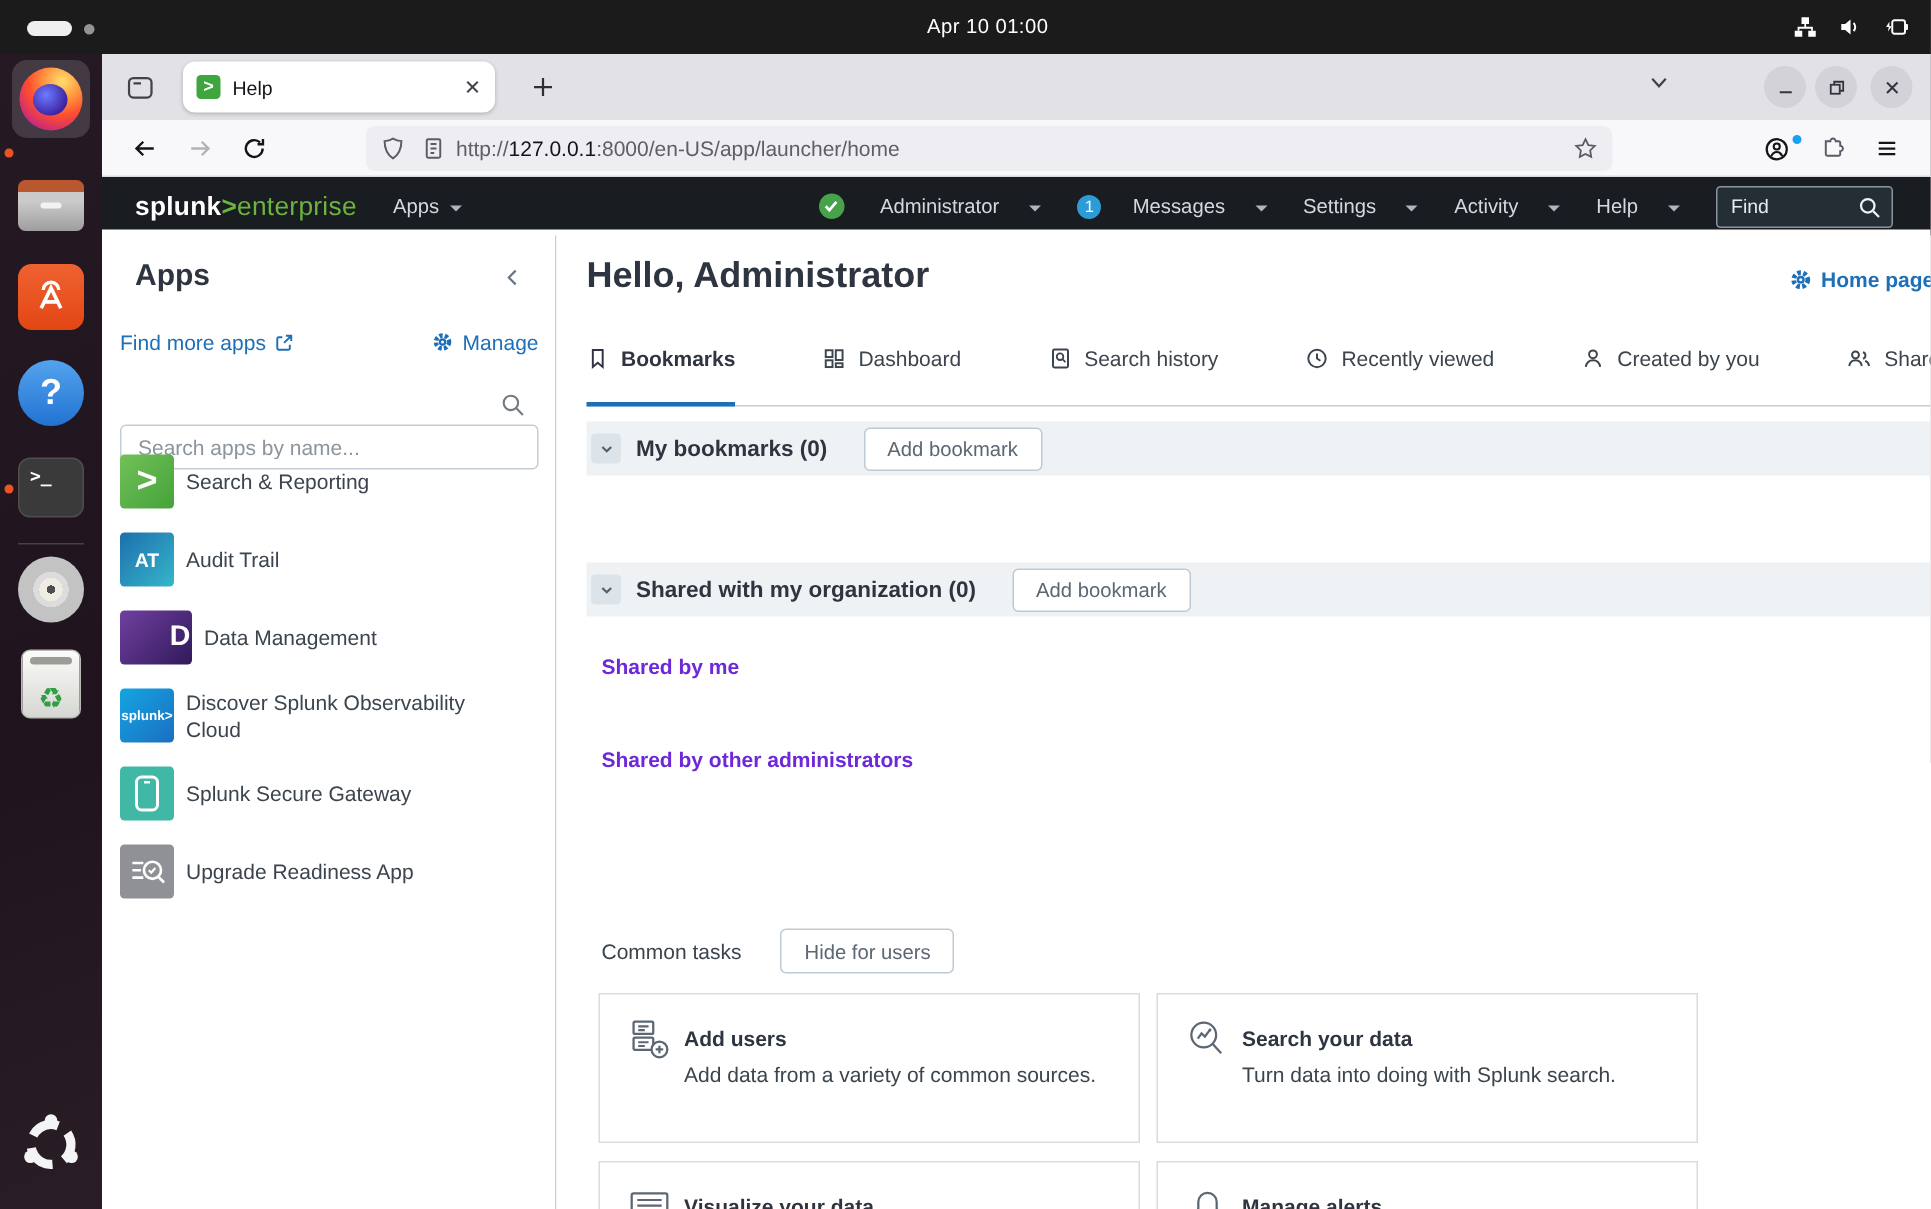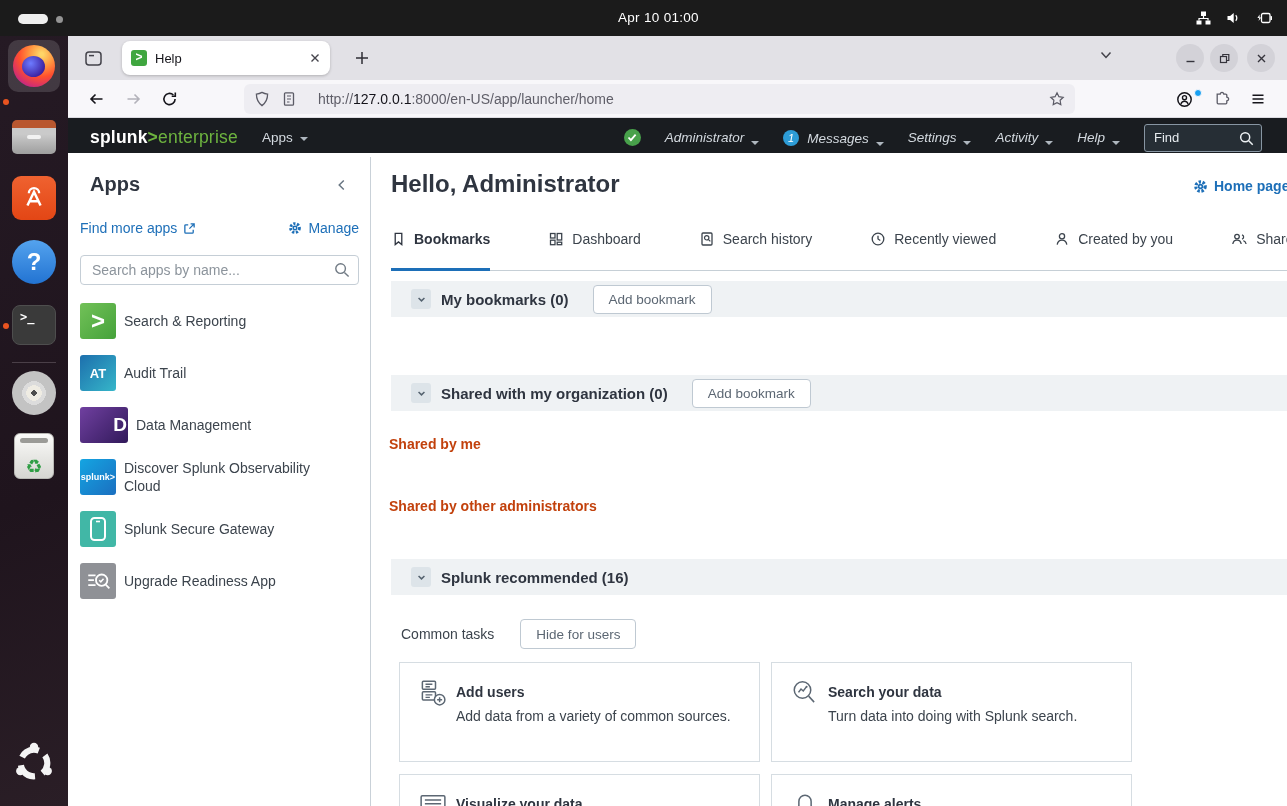--- a/index.html
+++ b/index.html
@@ -46,74 +46,74 @@
   .favicon { width:16px; height:16px; border-radius:3px; background:#3fa63f; color:#fff; font-weight:bold; font-size:12px; line-height:15px; text-align:center; }
   .tab-title { margin-left:8px; flex:1; font-size:13px; color:#15141a; }
   .tab-close { color:#45444c; }
   .newtab { position:absolute; left:282px; top:10px; width:24px; height:24px; display:flex; align-items:center; justify-content:center; color:#2f2e36; }
   .alltabs { position:absolute; left:1030px; top:11px; color:#43424a; }
   .winbtn { position:absolute; top:8px; width:28px; height:28px; border-radius:50%; background:#d3d2d8; display:flex; align-items:center; justify-content:center; color:#35343c; }
 
   .navbar { position:absolute; left:0; top:44px; width:1219px; height:38px; background:#f8f7fa; border-bottom:1px solid #dcdbe1; }
   .nav-ic { position:absolute; top:11px; }
   .urlbar { position:absolute; left:176px; top:4px; width:831px; height:30px; background:#eeedf2; border-radius:6px; }
-  .url-text { position:absolute; left:74px; top:0; height:30px; line-height:30px; font-size:14px; color:#5f5e68; white-space:nowrap; }
+  .url-text { position:absolute; left:60px; top:0; height:30px; line-height:30px; font-size:14px; color:#5f5e68; white-space:nowrap; }
   .url-host { color:#14131a; }
   .acct-dot { position:absolute; left:1126px; top:9px; width:8px; height:8px; border-radius:50%; background:#18a0f2; border:1.5px solid #f8f7fa; }
 
   
   .sp-header { position:absolute; left:0; top:82px; width:1219px; height:35px; background:#191c20; }
   .sp-logo { position:absolute; left:22px; top:0; height:39px; line-height:39px; font-size:17.5px; font-weight:bold; color:#ffffff; letter-spacing:.2px; }
   .sp-green { color:#6db33f; }
   .sp-logo .prod { font-weight:normal; }
   .sp-apps { position:absolute; left:194px; top:0; height:39px; display:flex; align-items:center; gap:7px; color:#d3d9df; font-size:13.5px; }
   .caret { width:0; height:0; border-left:4px solid transparent; border-right:4px solid transparent; border-top:4.5px solid #aeb6be; margin-top:2px; }
   .sp-right { position:absolute; right:25px; top:0; height:39px; display:flex; align-items:center; gap:24px; color:#d3d9df; font-size:13.5px; }
-  .sp-menu { display:flex; align-items:flex-end; gap:7px;font-style:italic; }
+  .sp-menu { display:flex; align-items:center; gap:20px; }
   .health { width:17px; height:17px; border-radius:50%; background:#48a14b; display:flex; align-items:center; justify-content:center; }
   .badge { width:16px; height:16px; border-radius:50%; background:#2d9cd6; color:#fff; font-size:11px; line-height:16px; text-align:center; margin-right:1px; }
   .findbox { width:118px; height:28px; background:#262e35; border:1px solid #8795a2; border-radius:3px; position:relative; }
   .findbox input { position:absolute; left:9px; top:0; width:82px; height:26px; background:transparent; border:0; outline:none; color:#eef2f5; font-size:13px; font-family:"Liberation Sans", sans-serif; }
   .findbox input::placeholder { color:#e6ebef; opacity:1; }
   .findbox svg { position:absolute; right:7px; top:6px; }
 
   
   .content { position:absolute; left:0; top:121px; width:1219px; height:649px; background:#fff; display:flex; }
   .apps-panel { position:relative; width:303px; height:649px; border-right:1px solid #c9d1d8; background:#fff; flex:none; }
   .panel-title { position:absolute; left:22px; top:16px; font-size:20px; font-weight:bold; color:#2f3540; }
   .collapse { position:absolute; left:268px; top:21px; color:#687582; }
   .link-row { position:absolute; left:12px; top:63px; width:279px; display:flex; justify-content:space-between; align-items:flex-end; }
   .blue-link { color:#1d6fb8; font-size:14px; display:flex; align-items:center; gap:6px; text-decoration:none; cursor:pointer; }
   .searchbox { position:absolute; left:12px; top:98px; width:279px; height:30px; }
-  .searchbox input { width:279px; height:30px; border:1px solid #c5ced6; border-radius:4px; padding:0 30px 0 11px; font-size:14px; color:#3c444d; font-family:"Liberation Sans", sans-serif; outline:none; }
+  .searchbox input { width:279px; height:30px; border:1px solid #c5ced6; border-radius:4px; padding:0 30px 0 11px; font-size:14px; color:#3c444d; font-family:"Liberation Sans", sans-serif; outline:none;margin-top:28px; }
   .searchbox input::placeholder { color:#8c949c; opacity:1; }
   .searchbox svg { position:absolute; right:9px; top:7px; color:#707a84; }
   .app-row { position:absolute; left:12px; width:282px; display:flex; align-items:center; gap:8px; cursor:pointer; }
   .app-icon { width:36px; height:36px; border-radius:3px; flex:none; display:flex; align-items:center; justify-content:center; color:#fff; font-weight:bold; }
   .app-label { font-size:14px; color:#3c444d; line-height:18px; width:222px; }
   .ic-snr { background:linear-gradient(135deg,#72c158,#45a23a); font-size:24px; line-height:30px; }
   .ic-at  { background:linear-gradient(135deg,#1d6fad,#36b6c9); font-size:13px; }
   .ic-dm  { background:linear-gradient(135deg,#7040a0,#31195a); font-size:19px;padding-left:48px; }
   .ic-obs { background:linear-gradient(135deg,#14a5e2,#1b6fc0); font-size:9px; }
   .ic-sg  { background:#41b7a6; }
   .ic-ur  { background:#8f9196; }
 
   .main { position:relative; flex:1; overflow:hidden; background:#fff; }
   .greeting { position:absolute; left:20px; top:13px; font-size:24px; font-weight:bold; color:#2f3540; }
   .home-link { position:absolute; left:822px; top:21px; display:flex; align-items:center; gap:6px; color:#1d6fb8; font-size:14px; font-weight:bold; white-space:nowrap; cursor:pointer; }
   .tabs { position:absolute; left:20px; right:0; top:74px; display:flex; gap:58px; border-bottom:1px solid #c6cfd6; white-space:nowrap; }
   .tab-item { display:flex; align-items:center; gap:8px; padding-bottom:23px; font-size:14px; color:#3c444d; position:relative; cursor:pointer; flex:none; }
   .tab-item.active { font-weight:bold; color:#2f3540; }
   .tab-item.active::after { content:""; position:absolute; left:0; right:0; bottom:-1px; height:3px; background:#1d6fb8; }
-  .sec-bar { position:absolute; left:20px; right:0; height:36px; background:#eff2f4; display:flex; align-items:center; padding-left:20px; }
+  .sec-bar { position:absolute; left:20px; right:0; height:36px; background:#eff2f4; display:flex; align-items:center; padding-left:3px; }
   .chev-box { width:20px; height:20px; border-radius:3px; background:#dde4e9; color:#53616e; display:flex; align-items:center; justify-content:center; cursor:pointer; flex:none; }
   .sec-title { margin-left:10px; font-size:15px; font-weight:bold; color:#2f3540; }
   .btn { background:#fff; border:1px solid #bfc9d2; border-radius:4px; height:29px; padding:0 15px; font-size:13.5px; color:#5c6773; font-family:"Liberation Sans", sans-serif; cursor:pointer; }
   .sec-bar .btn { margin-left:24px; }
-  .sub-label { position:absolute; left:18px; font-size:14px; font-weight:bold; color:#c2410c; }
+  .sub-label { position:absolute; left:30px; font-size:14px; font-weight:bold; color:#6d28d9; }
   .common { position:absolute; left:30px; top:462px; display:flex; align-items:center; }
   .common-label { font-size:14px; font-weight:normal; color:#3c444d; }
   .common .btn { margin-left:26px; height:30px; }
   .cards { position:absolute; left:28px; top:505px; display:grid; grid-template-columns:361px 361px; gap:12px 11px; }
   .card { position:relative; width:361px; height:100px; background:#fff; border:1px solid #d6dde2; cursor:pointer; }
   .card-icon { position:absolute; left:18px; top:15px; color:#5c6773; }
   .card-title { position:absolute; left:56px; top:21px; font-size:14px; font-weight:bold; color:#2f3540; }
   .card-desc { position:absolute; left:56px; top:45px; font-size:14px; color:#3c444d; }
 </style>
 </head>
@@ -489,28 +489,20 @@
               <path d="m2.8 4.3 3.2 3.2 3.2-3.2" fill="none" stroke="currentColor" stroke-width="1.6"></path>
             </svg>
           </div>
         <div class="sec-title">Shared with my organization (0)</div>
         <button class="btn">Add bookmark</button>
       </div>
 
       <div class="sub-label" style="top:279px">Shared by me</div>
       <div class="sub-label" style="top:341px">Shared by other administrators</div>
 
-      <div class="sec-bar" style="top:402px">
-        <div class="chev-box">
-            <svg width="11" height="11" viewBox="0 0 12 12">
-              <path d="m2.8 4.3 3.2 3.2 3.2-3.2" fill="none" stroke="currentColor" stroke-width="1.6"></path>
-            </svg>
-          </div>
-        <div class="sec-title">Splunk recommended (16)</div>
-      </div>
 
       <div class="common">
         <span class="common-label">Common tasks</span>
         <button class="btn">Hide for users</button>
       </div>
 
       <div class="cards">
         <div class="card">
           <div class="card-icon">
             <svg width="30" height="30" viewBox="0 0 24 24">

